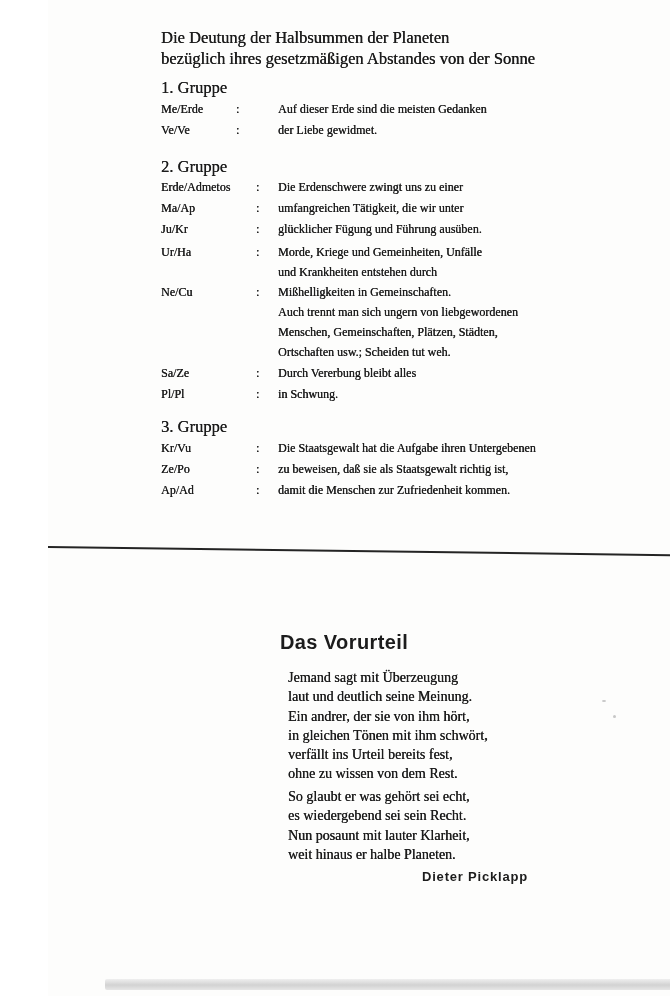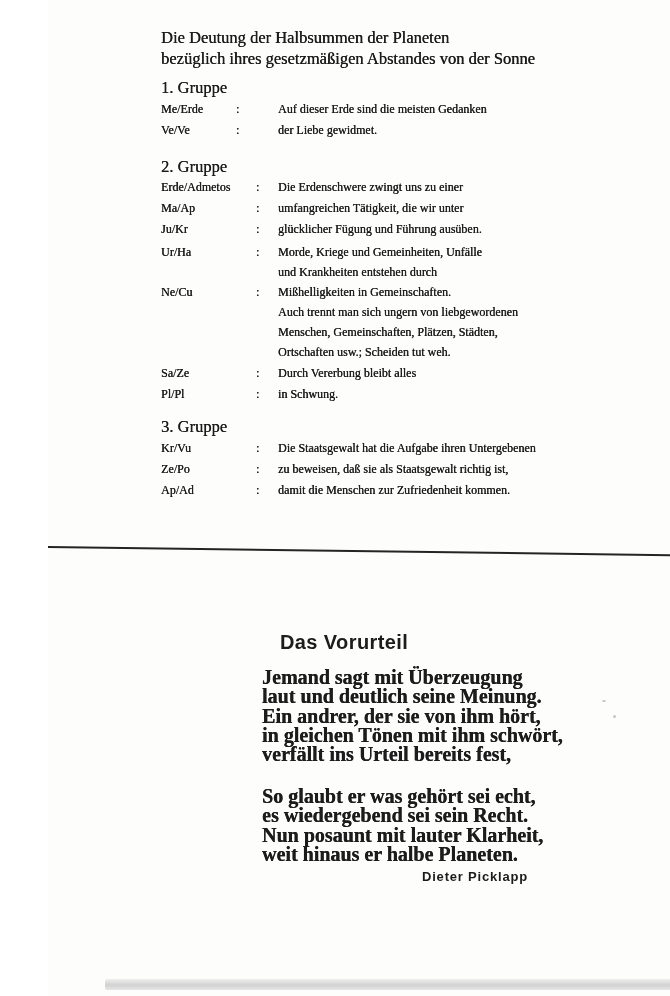--- a/index.html
+++ b/index.html
@@ -25,21 +25,21 @@
     top:546px;left:-3px;width:678px;height:2px;
     background:#242424;
     transform:rotate(0.75deg);transform-origin:0 0;
   }
   .poem-title{
     top:630px;left:232px;
     font-family:"Liberation Sans", sans-serif;
     font-weight:bold;font-size:20px;line-height:24px;
     letter-spacing:0.4px;
   }
-  .stanza{left:214px;font-size:20px;line-height:19.3px;font-weight:bold;}
+  .stanza{left:240px;font-size:14px;line-height:19.3px;}
   .stanza1{top:668px;}
   .stanza2{top:787px;}
   .stanza div{white-space:nowrap;}
   .poem-author{
     top:869px;left:374px;
     font-family:Liberation Sans, sans-serif;
     font-weight:bold;font-size:13px;line-height:16px;
     letter-spacing:0.8px;
   }
   .page-number{
@@ -166,20 +166,21 @@
   <div class="abs divider"></div>
 
   <div class="abs poem-title">Das Vorurteil</div>
 
   <div class="abs stanza stanza1 ink">
     <div>Jemand sagt mit Überzeugung</div>
     <div>laut und deutlich seine Meinung.</div>
     <div>Ein andrer, der sie von ihm hört,</div>
     <div>in gleichen Tönen mit ihm schwört,</div>
     <div>verfällt ins Urteil bereits fest,</div>
+    <div>ohne zu wissen von dem Rest.</div>
   </div>
 
   <div class="abs stanza stanza2 ink">
     <div>So glaubt er was gehört sei echt,</div>
     <div>es wiedergebend sei sein Recht.</div>
     <div>Nun posaunt mit lauter Klarheit,</div>
     <div>weit hinaus er halbe Planeten.</div>
   </div>
 
   <div class="abs poem-author">Dieter Picklapp</div>

